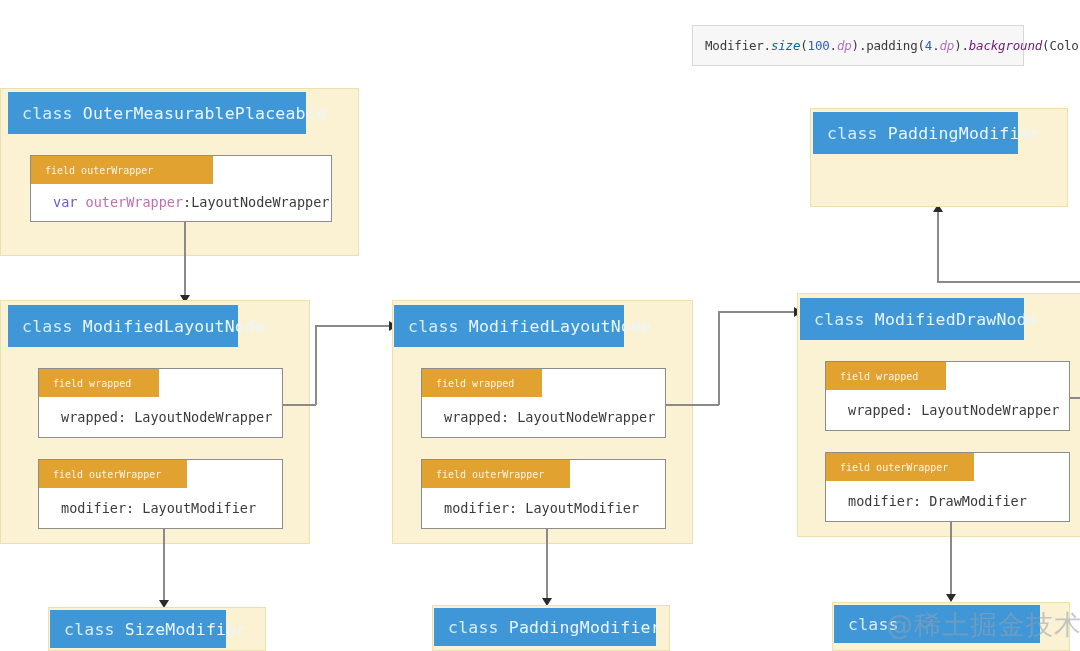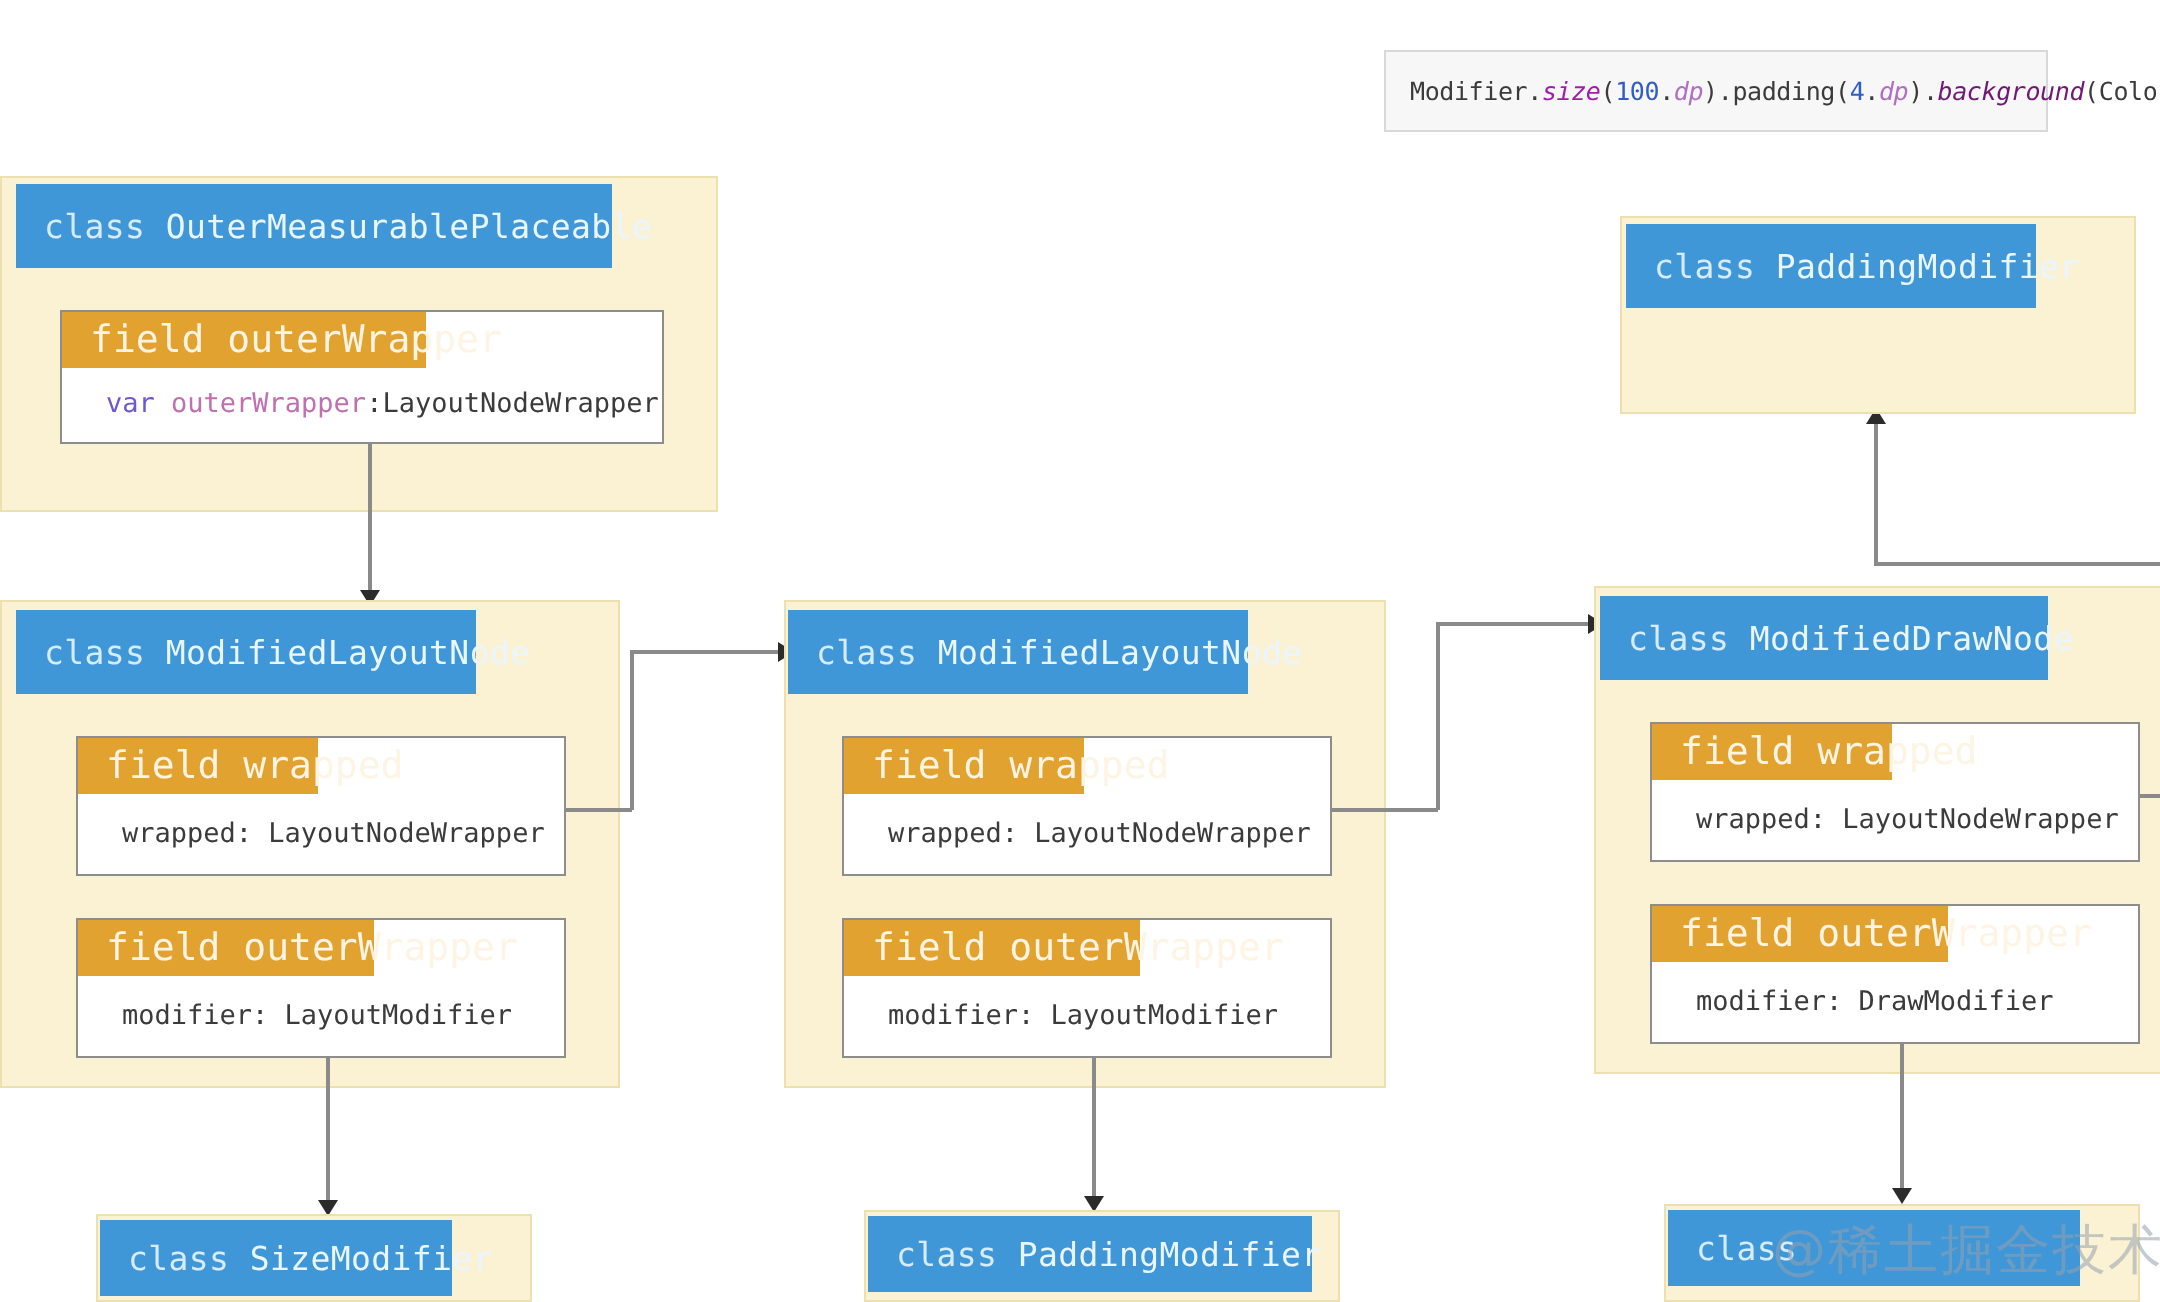--- a/index.html
+++ b/index.html
@@ -24,21 +24,21 @@
     box-sizing: border-box;
     display: flex;
     align-items: center;
     padding: 0 12px;
     font-size: 12.5px;
     letter-spacing: -0.2px;
     white-space: nowrap;
     color: #3b3b3b;
   }
   .tok-plain  { color: #3b3b3b; }
-  .tok-fn     { color: #a21caf; font-style: italic; }
+  .tok-fn     { color: #0369a1; font-style: italic; }
   .tok-fn2    { color: #3b3b3b; }
   .tok-num    { color: #2f5ec4; }
   .tok-dp     { color: #b06fc0; font-style: italic; }
   .tok-prop   { color: #701a75; font-style: italic; }
   .tok-enum   { color: #c06fb0; }
 
   
   .class-card {
     position: absolute;
     background: #fbf2d4;
@@ -70,21 +70,21 @@
     position: absolute;
     left: 0;
     top: 0;
     height: 28px;
     background: #e2a230;
     color: #fdf4e4;
     box-sizing: border-box;
     display: flex;
     align-items: center;
     padding: 0 14px;
-    font-size: 19px;
+    font-size: 10px;
     white-space: nowrap;
   }
   .field-body {
     position: absolute;
     left: 0;
     right: 0;
     bottom: 0;
     display: flex;
     align-items: center;
     padding-left: 22px;

